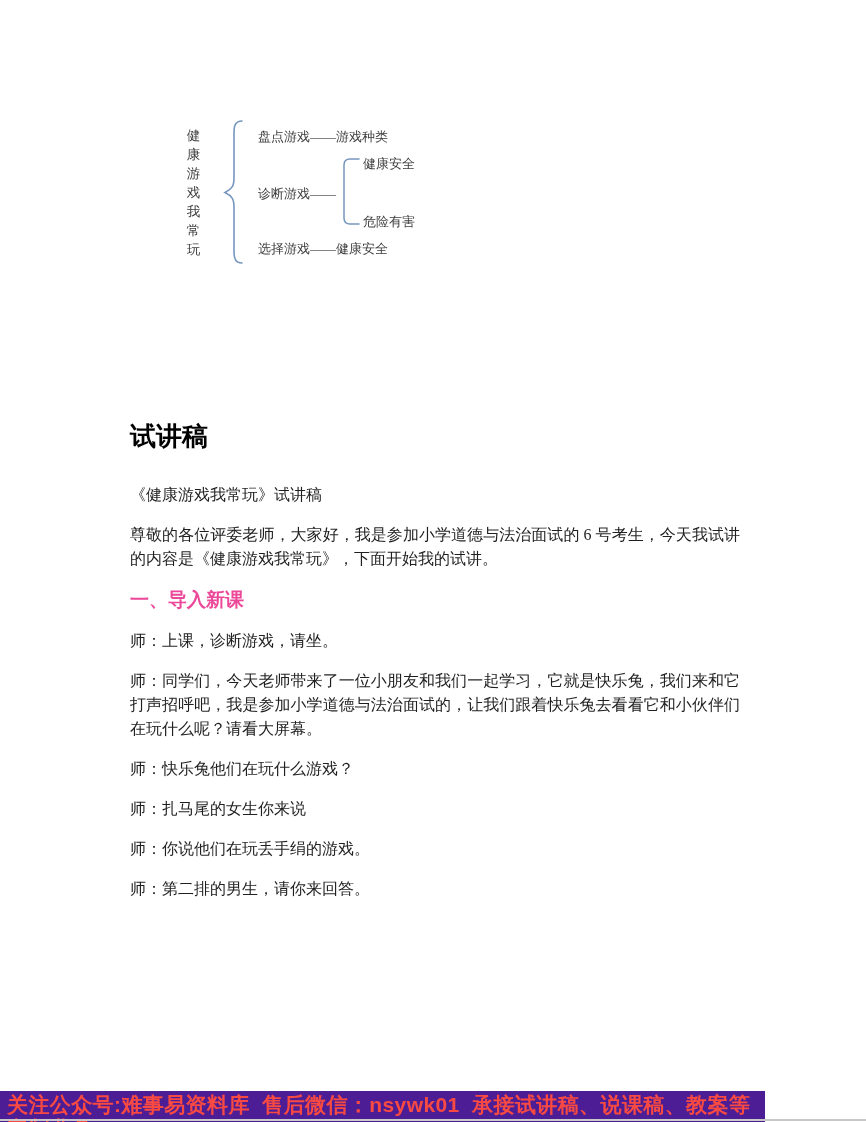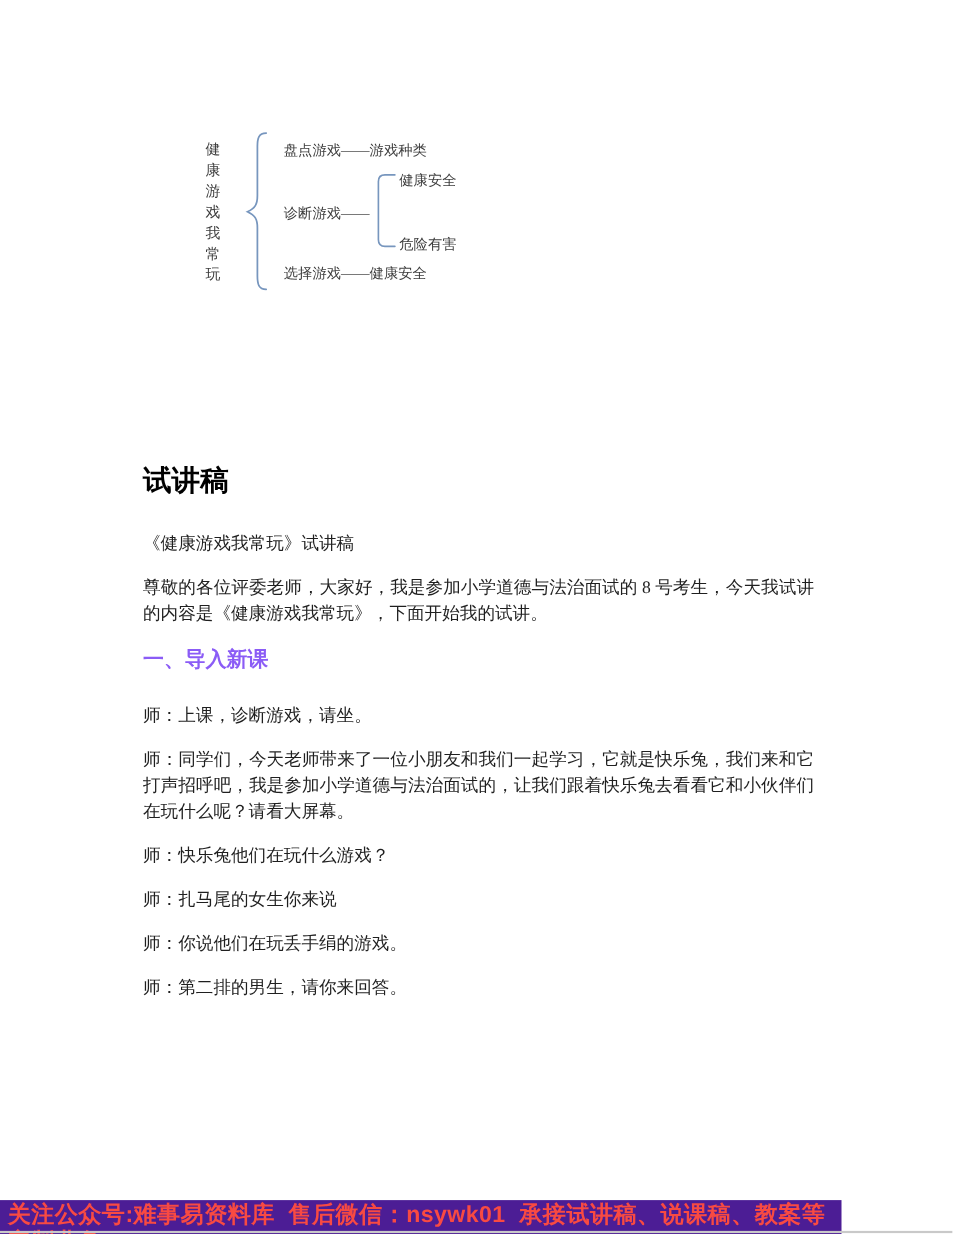--- a/index.html
+++ b/index.html
@@ -43,22 +43,22 @@
     font-family: "Liberation Sans", "DejaVu Sans", sans-serif;
     font-size: 26px; line-height: 32px; font-weight: bold; color: #000;
     margin-bottom: 31px;
   }
   .doc p {
     font-size: 16px; line-height: 24px; margin-bottom: 16px;
     text-align: justify;
   }
   .section-heading {
     font-family: "Liberation Sans", "DejaVu Sans", sans-serif;
-    font-size: 19px; line-height: 26px; font-weight: bold; color: #8b5cf6;
-    margin-bottom: 26px; margin-top: 0;
+    font-size: 19px; line-height: 26px; font-weight: bold; color: #ec4899;
+    margin-bottom: 16px; margin-top: 0;
   }
 
   
   .footer-banner {
     position: absolute; left: 0; top: 1091px; width: 765px; height: 31px;
     background: #4c1d95;
   }
   .footer-text {
     position: absolute; left: 7px; top: 2px;
     font-family: "Liberation Sans", "DejaVu Sans", sans-serif;
@@ -104,21 +104,21 @@
   <div class="node-text b3">选择游戏——健康安全</div>
 </div>
 
 <div class="doc">
 
   <div class="doc-title">试讲稿</div>
 
   <p>《健康游戏我常玩》试讲稿</p>
 
 
-  <p>尊敬的各位评委老师，大家好，我是参加小学道德与法治面试的 8 号考生，今天我试讲的内容是《健康游戏我常玩》，下面开始我的试讲。</p>
+  <p>尊敬的各位评委老师，大家好，我是参加小学道德与法治面试的 6 号考生，今天我试讲的内容是《健康游戏我常玩》，下面开始我的试讲。</p>
 
   <div class="section-heading">一、导入新课</div>
 
   <p>师：上课，诊断游戏，请坐。</p>
   <p>师：同学们，今天老师带来了一位小朋友和我们一起学习，它就是快乐兔，我们来和它打声招呼吧，我是参加小学道德与法治面试的，让我们跟着快乐兔去看看它和小伙伴们在玩什么呢？请看大屏幕。</p>
   <p>师：快乐兔他们在玩什么游戏？</p>
   <p>师：扎马尾的女生你来说</p>
   <p>师：你说他们在玩丢手绢的游戏。</p>
   <p>师：第二排的男生，请你来回答。</p>
 </div>

